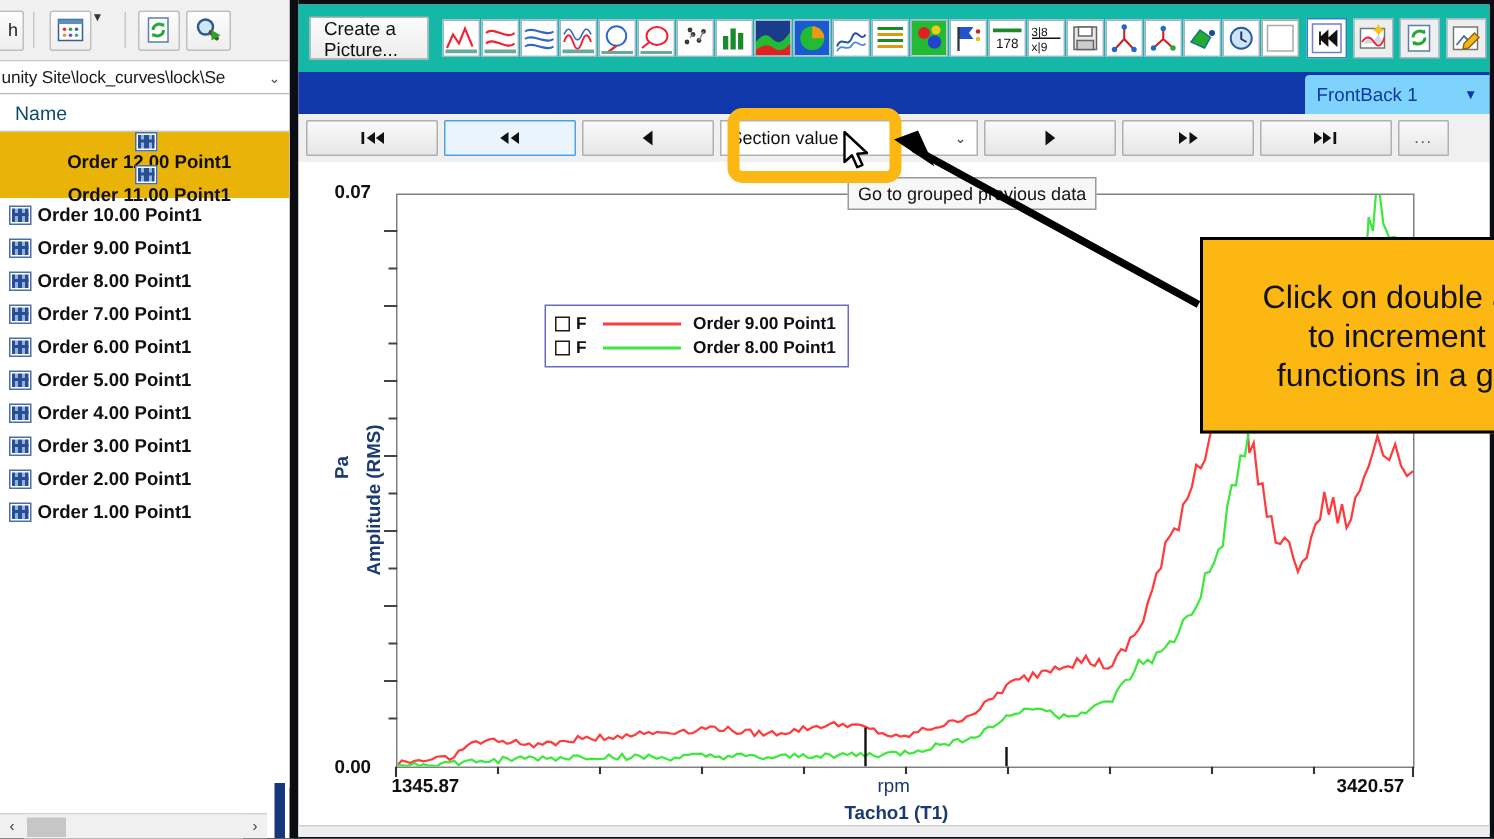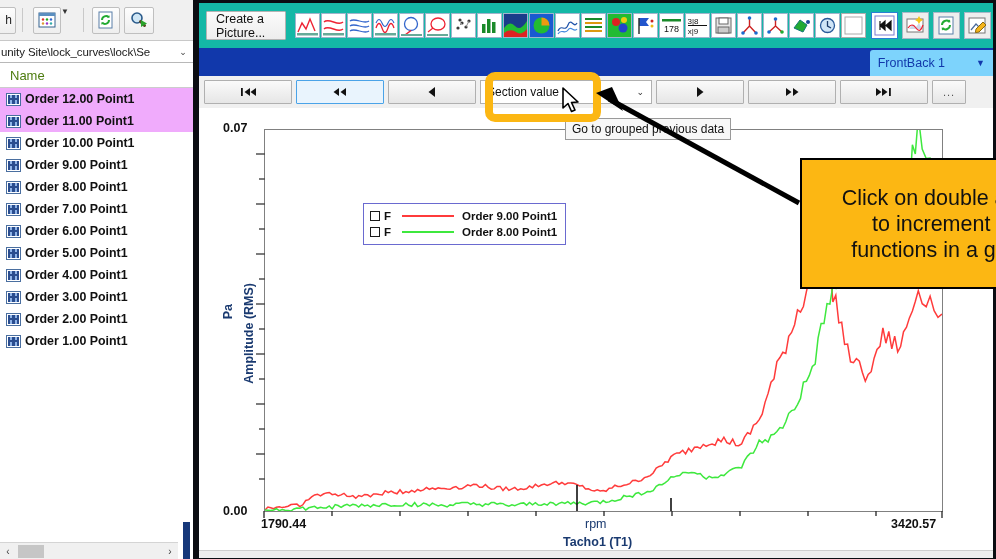--- a/index.html
+++ b/index.html
@@ -65,36 +65,36 @@
   }
   #path-caret { width: 20px; text-align: center; font-size: 9px; color: #444; }
 
   #name-header {
     position: absolute; left: 0; top: 63px;
     width: 193px; height: 25px;
     background: #ffffff;
     border-bottom: 1px solid #ccc;
     display: flex; align-items: center;
     padding-left: 10px;
-    font-size: 13px; color: #4d7c0f;
+    font-size: 13px; color: #0c4a6e;
   }
 
   #tree-list {
     position: absolute; left: 0; top: 88px;
     width: 193px; height: 437px;
     background: #fff;
     overflow: hidden;
   }
   .tree-item {
     height: 22px; display: flex; align-items: center;
     padding-left: 6px; font-size: 12.4px;
     color: #101010; font-weight: bold;
     white-space: nowrap;
   }
-  .tree-item.alt { background: #f0abfc; }
+  .tree-item.alt { background: #eab308; flex-direction: column; }
   .ti-icon {
     width: 15px; height: 13px; margin-right: 4px;
     border: 1px solid #4a6fa0;
     background: #ffffff;
     position: relative; flex: none;
     display: inline-block;
   }
   .ti-icon::before {
     content: ""; position: absolute;
     left: 1px; top: 1px; width: 11px; height: 9px;
@@ -704,21 +704,21 @@
       </div>
       <div class="navbtn ellipsis">...</div>
     </div>
 
     <div id="chart-area">
 
       <div id="ytick-top">0.07</div>
       <div id="ytick-bot">0.00</div>
       <div id="ylabel-unit">Pa</div>
       <div id="ylabel-main">Amplitude (RMS)</div>
-      <div id="xtick-left">1790.44</div>
+      <div id="xtick-left">1345.87</div>
       <div id="xtick-right">3420.57</div>
       <div id="xlabel-unit">rpm</div>
       <div id="xlabel-main">Tacho1 (T1)</div>
 
       <div id="plot-frame">
         <svg id="plot-svg" width="677" height="381" viewBox="0 0 677 381">
           <g id="series-layer">
               <path d="M0.0 380.0 L2.9 377.0 L5.7 377.7 L8.6 378.7 L11.4 377.3 L14.3 376.8 L17.2 377.6 L20.1 377.0 L23.1 376.2 L26.0 374.5 L28.9 374.2 L31.9 374.1 L34.8 376.6 L37.8 374.8 L40.7 370.5 L43.7 369.6 L46.6 366.9 L49.6 364.9 L52.5 364.2 L55.5 365.8 L58.4 364.0 L61.3 362.9 L64.3 362.5 L67.2 364.7 L70.2 364.0 L73.1 365.9 L76.1 364.9 L79.0 363.3 L82.0 366.2 L84.9 366.6 L87.8 365.6 L90.8 368.2 L93.7 365.5 L96.7 366.5 L99.6 364.5 L102.6 364.8 L105.5 366.8 L108.5 364.0 L111.4 363.9 L114.3 364.6 L117.3 364.9 L120.2 360.7 L123.2 362.6 L126.1 361.1 L129.1 362.7 L132.0 363.8 L135.0 359.7 L137.9 363.4 L140.9 361.6 L143.8 362.7 L146.7 360.4 L149.7 362.1 L152.6 359.5 L155.6 361.0 L158.5 359.9 L161.5 357.5 L164.4 359.3 L167.4 358.0 L170.3 359.3 L173.2 357.9 L176.2 358.4 L179.1 358.4 L182.1 359.0 L185.0 359.3 L188.0 357.5 L190.9 356.5 L193.9 358.9 L196.8 358.8 L199.8 356.9 L202.7 354.8 L205.6 356.0 L208.6 354.2 L211.5 354.5 L214.5 357.3 L217.4 357.3 L220.4 354.5 L223.3 357.3 L226.3 359.2 L229.2 358.9 L232.1 356.5 L235.1 356.4 L238.0 360.6 L241.0 357.1 L243.9 360.4 L246.9 358.8 L249.8 357.4 L252.8 360.2 L255.7 358.8 L258.7 359.4 L261.6 358.7 L264.5 356.0 L267.5 357.8 L270.4 354.2 L273.4 356.7 L276.3 355.0 L279.3 354.0 L282.2 355.4 L285.2 354.3 L288.1 352.7 L291.0 351.4 L294.0 354.2 L296.9 352.5 L299.9 354.7 L302.8 353.1 L305.8 353.0 L308.7 353.3 L311.7 354.4 L314.6 355.9 L317.5 355.6 L320.5 359.0 L323.4 358.8 L326.4 360.4 L329.3 361.0 L332.3 359.7 L335.2 361.0 L338.2 360.5 L341.1 361.3 L344.1 358.3 L347.0 358.1 L349.9 355.2 L352.9 356.4 L355.8 356.4 L358.8 355.2 L361.7 354.7 L364.7 353.7 L367.6 350.5 L370.6 350.2 L373.5 351.4 L376.4 350.6 L379.4 347.6 L382.3 346.7 L385.3 345.6 L388.2 343.0 L391.2 338.1 L394.1 336.4 L397.1 335.7 L400.0 331.8 L403.0 332.2 L405.9 326.6 L408.8 324.3 L411.8 322.9 L414.7 322.9 L417.7 320.3 L420.6 323.9 L423.6 318.3 L426.5 321.8 L429.5 317.3 L432.4 317.0 L435.3 318.4 L438.3 314.4 L441.2 316.3 L444.2 314.9 L447.1 314.1 L450.1 315.2 L453.0 308.8 L456.0 311.9 L458.9 307.2 L461.9 312.6 L464.8 314.0 L467.7 309.2 L470.7 315.5 L473.6 315.7 L476.6 314.0 L479.5 307.1 L482.5 302.7 L485.4 304.0 L488.4 295.2 L491.3 293.5 L494.2 289.6 L497.2 284.2 L500.1 272.1 L503.1 263.4 L506.0 252.2 L509.0 248.9 L511.9 231.6 L514.9 227.5 L517.8 222.3 L520.8 223.5 L523.7 206.3 L526.6 202.4 L529.6 194.7 L532.5 179.9 L535.5 182.2 L538.4 176.5 L541.4 161.6 L544.3 149.2 L547.3 131.8 L550.2 149.8 L553.1 134.8 L556.1 158.0 L559.0 140.3 L562.0 148.2 L564.9 133.2 L567.9 171.9 L570.8 165.2 L573.8 192.9 L576.7 192.2 L579.6 214.5 L582.6 214.1 L585.5 231.8 L588.5 232.6 L591.4 228.5 L594.4 231.2 L597.3 242.3 L600.3 251.2 L603.2 244.4 L606.2 241.7 L609.1 228.2 L612.0 219.4 L615.0 216.4 L617.9 197.9 L620.9 213.2 L623.8 201.5 L626.8 218.9 L629.7 206.2 L632.7 222.0 L635.6 216.6 L638.5 201.8 L641.5 197.2 L644.4 187.9 L647.4 181.0 L650.3 171.5 L653.3 160.6 L657.2 173.7 L661.2 176.7 L665.1 166.1 L669.1 180.7 L673.0 187.3 L677.0 184.0" stroke="#FF3B3B" stroke-width="1.5" fill="none"></path>
               <path d="M0.0 379.9 L2.9 380.2 L5.7 380.6 L8.6 380.0 L11.4 378.7 L14.3 380.7 L17.2 379.5 L20.1 380.3 L23.1 380.4 L26.0 381.0 L28.9 379.0 L31.9 378.0 L34.8 378.2 L37.8 377.1 L40.7 380.1 L43.7 377.8 L46.6 377.0 L49.6 376.3 L52.5 378.3 L55.5 377.2 L58.4 378.0 L61.3 377.9 L64.3 375.9 L67.2 378.9 L70.2 374.6 L73.1 375.5 L76.1 377.3 L79.0 375.5 L82.0 374.3 L84.9 375.8 L87.8 374.3 L90.8 375.0 L93.7 377.1 L96.7 374.2 L99.6 375.9 L102.6 375.0 L105.5 377.1 L108.5 374.7 L111.4 375.8 L114.3 376.4 L117.3 373.8 L120.2 373.6 L123.2 375.0 L126.1 376.2 L129.1 375.7 L132.0 376.1 L135.0 376.0 L137.9 375.8 L140.9 373.0 L143.8 375.3 L146.7 376.3 L149.7 372.6 L152.6 376.6 L155.6 375.4 L158.5 373.0 L161.5 374.0 L164.4 375.9 L167.4 373.1 L170.3 374.6 L173.2 375.9 L176.2 374.7 L179.1 375.8 L182.1 377.0 L185.0 374.9 L188.0 375.5 L190.9 373.3 L193.9 373.2 L196.8 372.6 L199.8 372.6 L202.7 372.4 L205.6 374.4 L208.6 372.8 L211.5 374.7 L214.5 374.3 L217.4 376.3 L220.4 373.9 L223.3 374.7 L226.3 372.6 L229.2 372.5 L232.1 374.2 L235.1 373.2 L238.0 373.6 L241.0 375.3 L243.9 376.1 L246.9 374.8 L249.8 375.6 L252.8 374.4 L255.7 373.2 L258.7 372.9 L261.6 375.2 L264.5 372.5 L267.5 374.8 L270.4 372.7 L273.4 375.1 L276.3 375.2 L279.3 373.9 L282.2 375.1 L285.2 372.3 L288.1 373.0 L291.0 375.3 L294.0 373.4 L296.9 372.2 L299.9 373.4 L302.8 371.7 L305.8 374.0 L308.7 372.1 L311.7 374.4 L314.6 372.1 L317.5 373.8 L320.5 374.9 L323.4 373.2 L326.4 371.8 L329.3 371.3 L332.3 371.2 L335.2 373.6 L338.2 370.5 L341.1 372.4 L344.1 371.9 L347.0 370.3 L349.9 371.2 L352.9 370.3 L355.8 369.5 L358.8 365.5 L361.7 366.5 L364.7 366.0 L367.6 367.0 L370.6 363.5 L373.5 362.6 L376.4 364.9 L379.4 363.4 L382.3 361.6 L385.3 361.8 L388.2 360.6 L391.2 356.3 L394.1 354.5 L397.1 354.7 L400.0 352.8 L403.0 350.5 L405.9 346.9 L408.8 347.1 L411.8 345.9 L414.7 345.5 L417.7 342.4 L420.6 342.6 L423.6 343.0 L426.5 342.5 L429.5 342.8 L432.4 344.0 L435.3 343.6 L438.3 346.9 L441.2 349.0 L444.2 346.3 L447.1 347.7 L450.1 347.2 L453.0 347.5 L456.0 345.0 L458.9 345.6 L461.9 342.8 L464.8 340.3 L467.7 338.8 L470.7 337.8 L473.6 337.6 L476.6 337.9 L479.5 330.6 L482.5 326.1 L485.4 323.2 L488.4 323.0 L491.3 317.5 L494.2 310.0 L497.2 312.7 L500.1 309.8 L503.1 312.1 L506.0 305.0 L509.0 304.3 L511.9 301.5 L514.9 297.5 L517.8 298.2 L520.8 291.8 L523.7 283.3 L526.6 280.6 L529.6 279.7 L532.5 274.6 L535.5 268.4 L538.4 252.1 L541.4 251.3 L544.3 245.4 L547.3 236.4 L550.2 234.1 L553.1 207.8 L556.1 193.4 L559.0 193.5 L562.0 173.6 L564.9 174.2 L567.9 155.3 L570.8 158.3 L573.8 143.8 L576.7 144.2 L579.6 142.2 L582.6 145.8 L585.5 132.2 L588.5 127.6 L591.4 134.5 L594.4 103.4 L597.3 105.3 L600.3 103.3 L603.2 83.2 L606.2 101.3 L609.1 74.2 L612.0 59.7 L615.0 63.5 L617.9 63.6 L620.9 60.0 L623.8 65.0 L626.8 84.7 L629.7 77.9 L632.7 81.8 L635.6 94.4 L638.5 62.0 L641.5 54.7 L644.4 64.8 L647.4 14.8 L650.3 23.9 L653.3 -13.5 L657.2 19.0 L661.2 28.5 L665.1 28.0 L669.1 31.4 L673.0 30.3 L677.0 38.1" stroke="#3EE83E" stroke-width="1.5" fill="none"></path>
               <line x1="312" x2="312" y1="355" y2="381" stroke="#111" stroke-width="1.6"></line>

